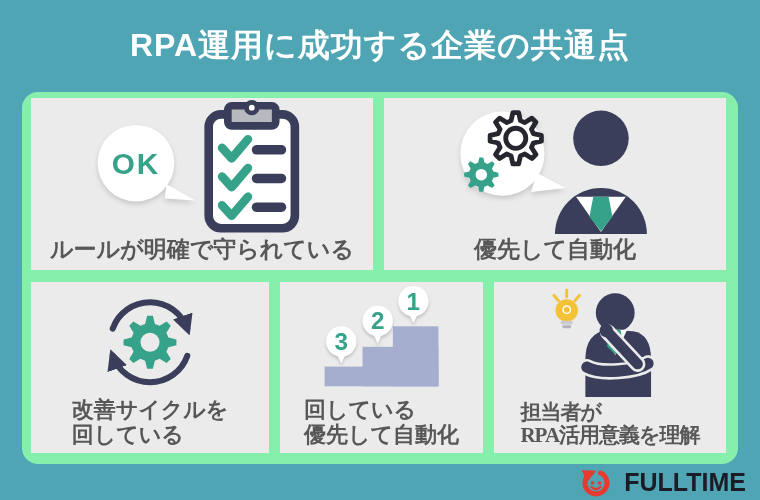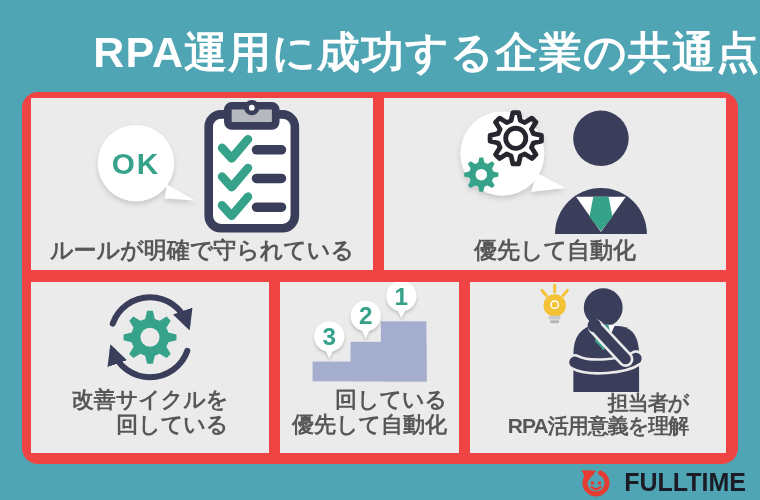--- a/index.html
+++ b/index.html
@@ -6,50 +6,51 @@
   html,body { width:760px; height:500px; }
   body { font-family:"Liberation Sans","DejaVu Sans",sans-serif; }
 
   .page {
     position:relative; width:760px; height:500px;
     background:#4fa5b3; overflow:hidden;
   }
 
   .title {
     position:absolute; top:24px; left:0; width:100%;
-    text-align:right; color:#ffffff;
-    font-size:43px; font-weight:900; letter-spacing:1px;
+    text-align:center; color:#ffffff;
+    font-size:32px; font-weight:900; letter-spacing:1px;
   }
 
   .card {
     position:absolute; left:22px; top:92px; width:716px; height:372px;
-    background:#ef4444; border-radius:16px;
+    background:#86efac; border-radius:16px;
     padding:6px 12px 11px 9px;
     display:flex; flex-direction:column; gap:12px;
   }
   .row { display:flex; gap:11px; flex:1; min-height:0; }
 
   .panel {
     background:#ebebeb;
     display:flex; flex-direction:column; align-items:center; justify-content:flex-end;
     overflow:hidden;
   }
   .row-top .panel { flex:1; }
   .panel-cycle { width:238px; }
   .panel-priority { flex:1; }
-  .panel-understanding { width:256px; }
+  .panel-understanding { width:232px; }
 
   .icon-wrap { flex:1; width:100%; display:flex; align-items:center; justify-content:center; min-height:0; }
 
   .label {
     font-weight:bold; font-size:23px; color:#575757;
-    text-align:right; line-height:1.13; white-space:pre-line;
+    text-align:left; line-height:1.13; white-space:pre-line;
     margin-bottom:7px;
-  }
-  .row-bottom .label { font-size:22px; margin-bottom:15px; }
+    font-family:Liberation Serif, serif;
+  }
+  .row-bottom .label { font-size:22px; margin-bottom:5px; }
   .panel-understanding .label { font-size:21px; letter-spacing:-1px; }
 
   .bubble { filter:drop-shadow(0 3px 3px rgba(0,0,0,0.15)); }
   .pin    { filter:drop-shadow(0 3px 2px rgba(0,0,0,0.18)); }
 
   .footer {
     position:absolute; left:0; bottom:0; width:100%; height:36px;
     display:flex; align-items:center; justify-content:flex-end;
     padding-right:14px; gap:13px;
   }

